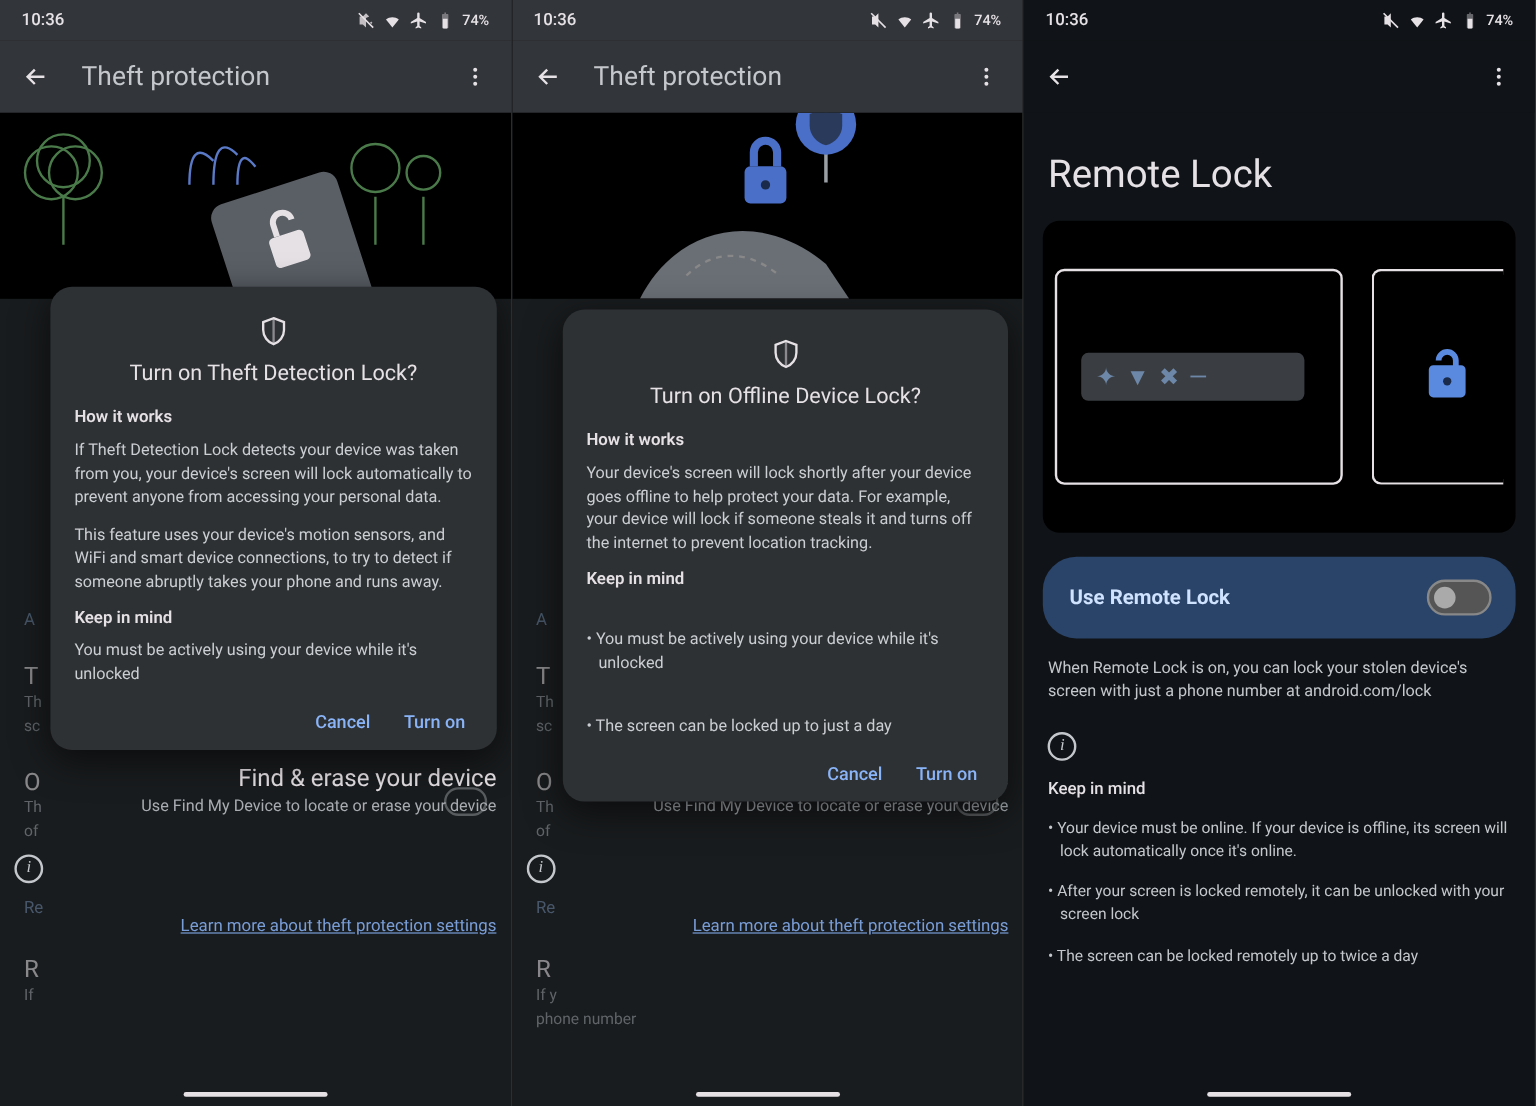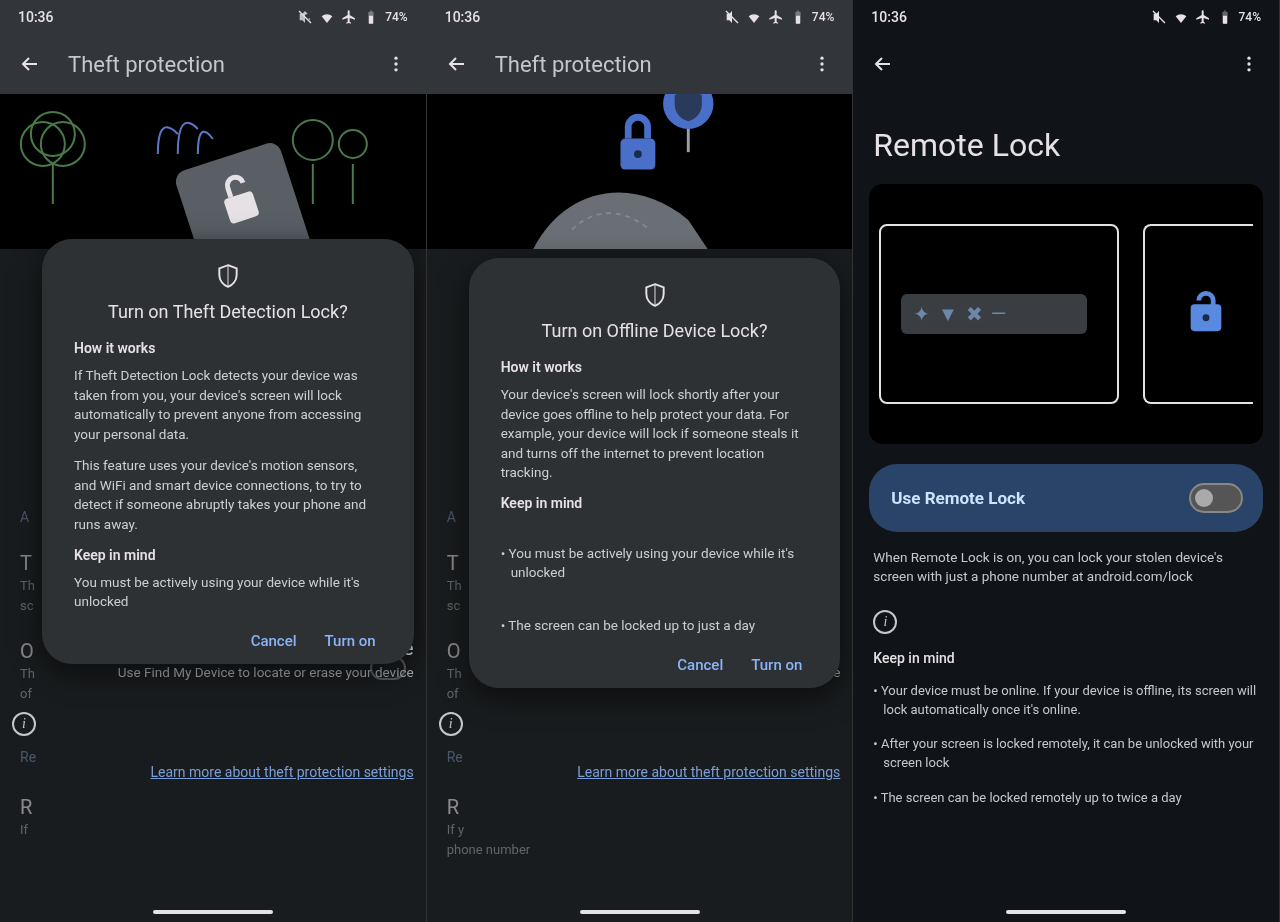--- a/index.html
+++ b/index.html
@@ -120,22 +120,22 @@
     font-size: 14px;
     text-decoration: underline;
     display: inline-block;
     opacity: 0.85;
   }
   .dialog {
     position: absolute;
     left: 42px; right: 12px;
     top: 239px;
     background: #2e3134;
-    border-radius: 30px;
-    padding: 24px 32px 14px;
+    border-radius: 18px;
+    padding: 24px 20px 14px;
     box-shadow: 0 8px 30px rgba(0,0,0,0.6);
     color: #e6e1e5;
   }
   .dialog.d2 { top: 258px; }
   .dlg-icon {
     display: flex; justify-content: center;
     margin-bottom: 12px;
   }
   .dlg-title {
     text-align: center;

